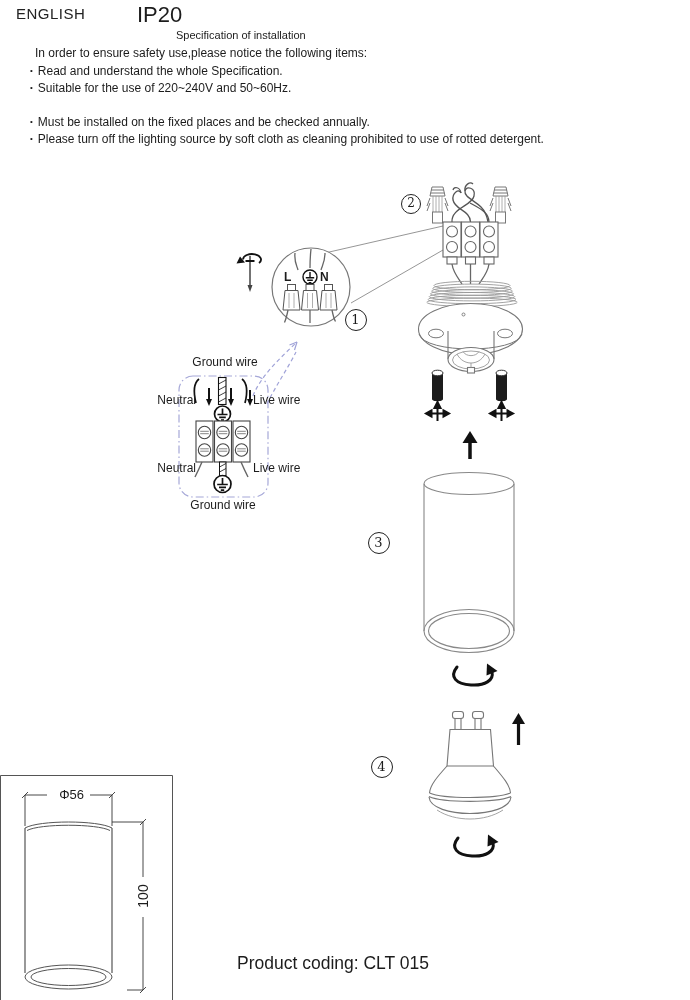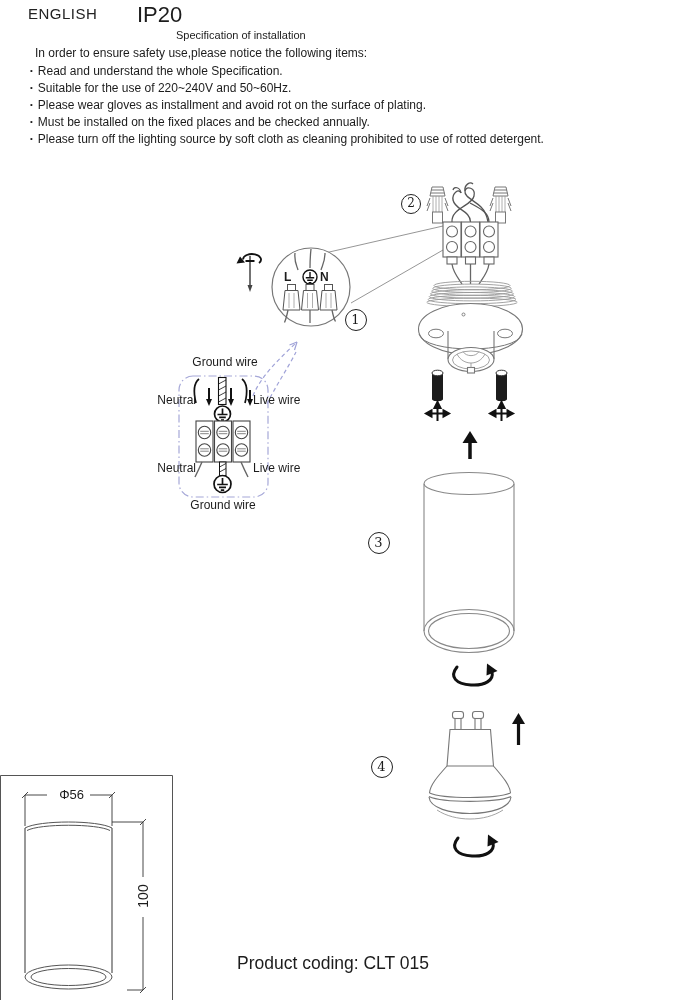--- a/index.html
+++ b/index.html
@@ -1,20 +1,20 @@
 <!DOCTYPE html>
 <html><head>
 <meta charset="utf-8">
 <style>
   html,body{margin:0;padding:0;background:#fff;}
   .page{position:relative;width:690px;height:1000px;background:#ffffff;overflow:hidden;
         font-family:"Liberation Sans",sans-serif;color:#1c1c1c;}
   .abs{position:absolute;white-space:nowrap;}
   svg{position:absolute;left:0;top:0;}
-  .t-english{left:28px;top:5px;font-size:15px;letter-spacing:.5px;color:#222;}
+  .t-english{left:16px;top:5px;font-size:15px;letter-spacing:.5px;color:#222;}
   .t-ip{left:137px;top:2px;font-size:22px;}
   .t-sub{left:176px;top:29px;font-size:11px;}
   .t-intro{left:35px;top:46px;font-size:12px;}
   .bullet-line{left:30px;font-size:12px;}
   .bullet-line .b{font-size:8px;vertical-align:2px;margin-right:5px;}
   .wlabel{font-size:12px;}
   .lnlabel{font-size:12px;font-weight:bold;}
   .circ-num{position:absolute;width:20px;height:20px;border:1.2px solid #222;border-radius:50%;
             text-align:center;line-height:19px;font-family:"DejaVu Serif",serif;font-size:13px;}
   .parts{left:17px;top:613px;font-size:18.5px;line-height:25.5px;}
@@ -263,21 +263,20 @@
     </g>
   </svg>
 
   <div class="abs t-english">ENGLISH</div>
   <div class="abs t-ip">IP20</div>
   <div class="abs t-sub">Specification of installation</div>
   <div class="abs bullet-line" style="top:64px"><span class="b">•</span><span>Read and understand the whole Specification.</span></div>
 
   <div class="abs t-intro">In order to ensure safety use,please notice the following items:</div>
   <div class="abs bullet-line" style="top:81px"><span class="b">•</span><span>Suitable for the use of 220~240V and 50~60Hz.</span></div>
-  <div class="abs bullet-line" style="top:98px"><span class="b">•</span><span>Please wear gloves as installment and avoid rot on the surface of plating.</span></div>
   <div class="abs bullet-line" style="top:115px"><span class="b">•</span><span>Must be installed on the fixed places and be checked annually.</span></div>
   <div class="abs bullet-line" style="top:132px"><span class="b">•</span><span>Please turn off the lighting source by soft cloth as cleaning prohibited to use of rotted detergent.</span></div>
 
   <span class="circ-num" style="left:401px;top:194px;width:18px;height:18px;line-height:17px;font-size:12px">2</span>
   <span class="circ-num" style="left:344.5px;top:308.5px">1</span>
   <span class="circ-num" style="left:367.5px;top:531.5px">3</span>
   <span class="circ-num" style="left:370.5px;top:755.5px">4</span>
 
   <div class="abs lnlabel" style="left:284px;top:270px">L</div>
   <div class="abs lnlabel" style="left:320px;top:270px">N</div>

